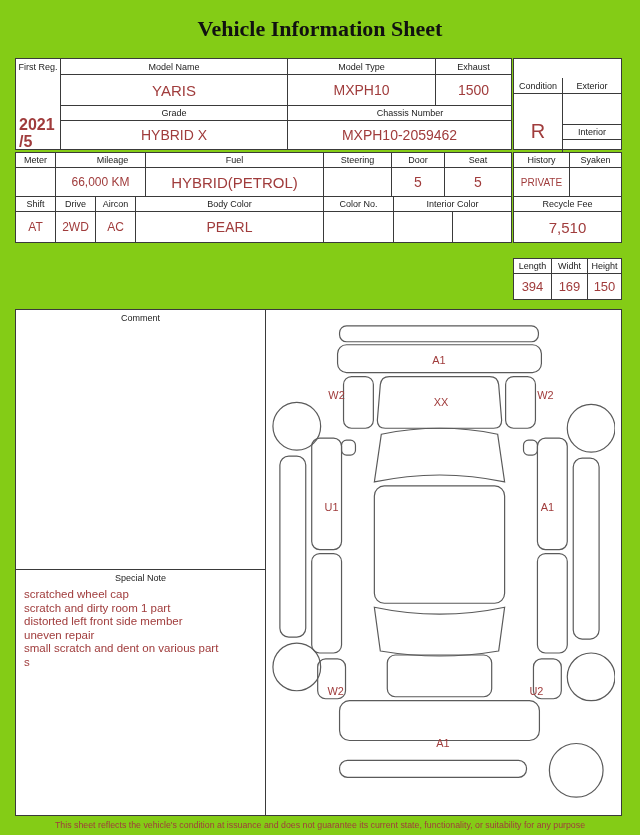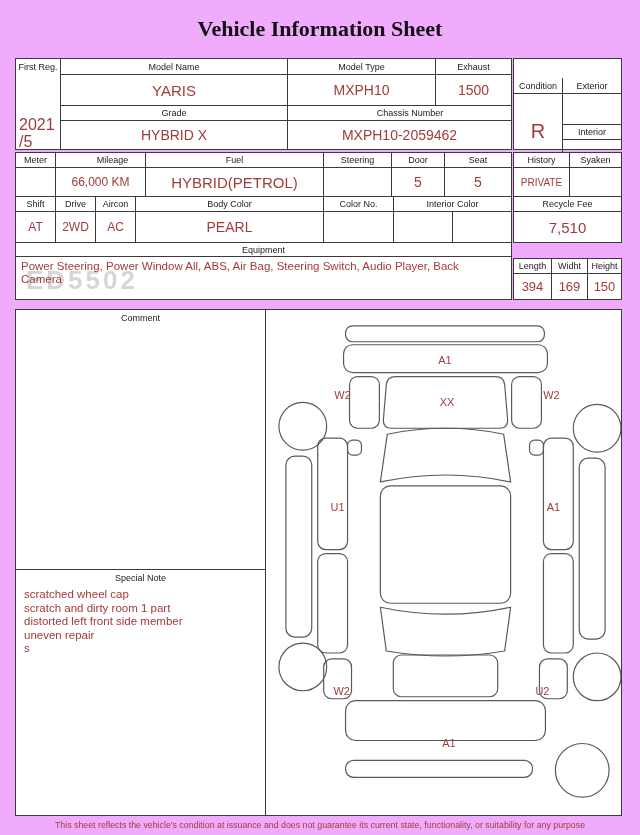--- a/index.html
+++ b/index.html
@@ -1,32 +1,32 @@
 <!DOCTYPE html>
 <html><head>
 <meta charset="utf-8">
 <style>
   * { margin:0; padding:0; box-sizing:border-box; }
   html,body { background:#ffffff; }
   body { font-family:"Liberation Sans", sans-serif; color:#222; }
-  .page { position:relative; width:640px; height:835px; background:#f0abfc; overflow:hidden; }
+  .page { position:relative; width:640px; height:835px; background:#84cc16; overflow:hidden; }
   .title { position:absolute; top:16px; left:0; width:100%; text-align:center;
            font-family:"Liberation Serif", serif; font-size:22px; font-weight:600; color:#111; }
   .bx { position:absolute; border:1px solid #3a3a3a; background:#fff; }
   .grid { display:grid; width:100%; height:100%; }
   .c { display:flex; align-items:center; justify-content:center; overflow:hidden; }
   .col { flex-direction:column;gap:44px; }
   .h { font-size:9px; color:#222; }
   .v { color:#a03c3c; }
   .bl { border-left:1px solid #3a3a3a; }
   .bt { border-top:1px solid #3a3a3a; }
   .v10{font-size:10px} .v12{font-size:12px} .v13{font-size:13px} .v14{font-size:14px}
   .v15{font-size:15px} .v20{font-size:20px}
   .regval { font-size:16px; line-height:17px; width:100%; padding-left:3px; flex:1;
-            display:flex; flex-direction:column; justify-content:flex-start; }
+            display:flex; flex-direction:column; justify-content:flex-start;font-weight:bold; }
   .firstreg { padding-top:3px; }
   .eq-head { height:14px; display:flex; align-items:center; justify-content:center;
              font-size:9px; border-bottom:1px solid #3a3a3a; }
   .eq-text { position:relative; z-index:1; padding:3px 14px 0 5px; font-size:11.5px;
              line-height:13px; color:#a03c3c; }
   .watermark { position:absolute; left:10px; top:22px; font-size:26px; letter-spacing:3px;
                color:#9a9a9a; opacity:.4; z-index:0; font-weight:bold; }
   .box-title { padding-top:3px; text-align:center; font-size:9px; color:#222; }
   .notes { padding:5px 8px; }
   .notes div { font-size:11.5px; line-height:13.5px; color:#a03c3c; }
@@ -118,25 +118,20 @@
     </div>
   </div>
 
   <div class="bx" style="left:513px;top:196px;width:109px;height:47px;">
     <div class="grid" style="grid-template-rows:14px 1fr;">
       <div class="c h" style="grid-row:1;">Recycle Fee</div>
       <div class="c v v15 bt" style="grid-row:2;">7,510</div>
     </div>
   </div>
 
-  <div class="bx" style="left:15px;top:242px;width:497px;height:58px;">
-    <div class="eq-head">Equipment</div>
-    <div class="watermark">ED5502</div>
-    <div class="eq-text">Power Steering, Power Window All, ABS, Air Bag, Steering Switch, Audio Player, Back Camera</div>
-  </div>
 
   <div class="bx" style="left:513px;top:258px;width:109px;height:42px;">
     <div class="grid" style="grid-template-columns:37px 36px 1fr;grid-template-rows:14px 1fr;">
       <div class="c h" style="grid-row:1;grid-column:1;">Length</div>
       <div class="c h bl" style="grid-row:1;grid-column:2;">Widht</div>
       <div class="c h bl" style="grid-row:1;grid-column:3;">Height</div>
       <div class="c v v13 bt" style="grid-row:2;grid-column:1;">394</div>
       <div class="c v v13 bl bt" style="grid-row:2;grid-column:2;">169</div>
       <div class="c v v13 bl bt" style="grid-row:2;grid-column:3;">150</div>
     </div>
@@ -149,25 +144,26 @@
     <div style="font-size:11px;color:#a03c3c;padding:4px 8px;"></div>
   </div>
 
   <div class="bx" style="left:15px;top:569px;width:251px;height:247px;">
     <div class="box-title">Special Note</div>
     <div class="notes">
       <div>scratched wheel cap</div>
       <div>scratch and dirty room 1 part</div>
       <div>distorted left front side member</div>
       <div>uneven repair</div>
+      <div>small scratch and dent on various part</div>
       <div>s</div>
     </div>
   </div>
 
-  <div style="position:absolute;left:266px;top:310px;width:355px;height:505px;">
+  <div style="position:absolute;left:260px;top:310px;width:355px;height:505px;">
     <svg width="355" height="505" viewBox="0 0 357 506">
       <g fill="none" stroke="#5a5a5a" stroke-width="1.2">
         <rect x="80" y="15" width="200" height="16" rx="7"></rect>
         <rect x="78" y="34" width="205" height="28" rx="9"></rect>
         <path d="M130,66 L231,66 Q239,66 240,74 L243,110 Q243,118 235,118 L126,118 Q118,118 118,110 L121,74 Q122,66 130,66 Z"></path>
         <rect x="84" y="66" width="30" height="52" rx="8"></rect>
         <rect x="247" y="66" width="30" height="52" rx="8"></rect>
         <circle cx="37" cy="116" r="24"></circle>
         <circle cx="333" cy="118" r="24"></circle>
         <path d="M122,124 Q181,112 239,124 L246,172 Q181,158 115,172 Z"></path>

